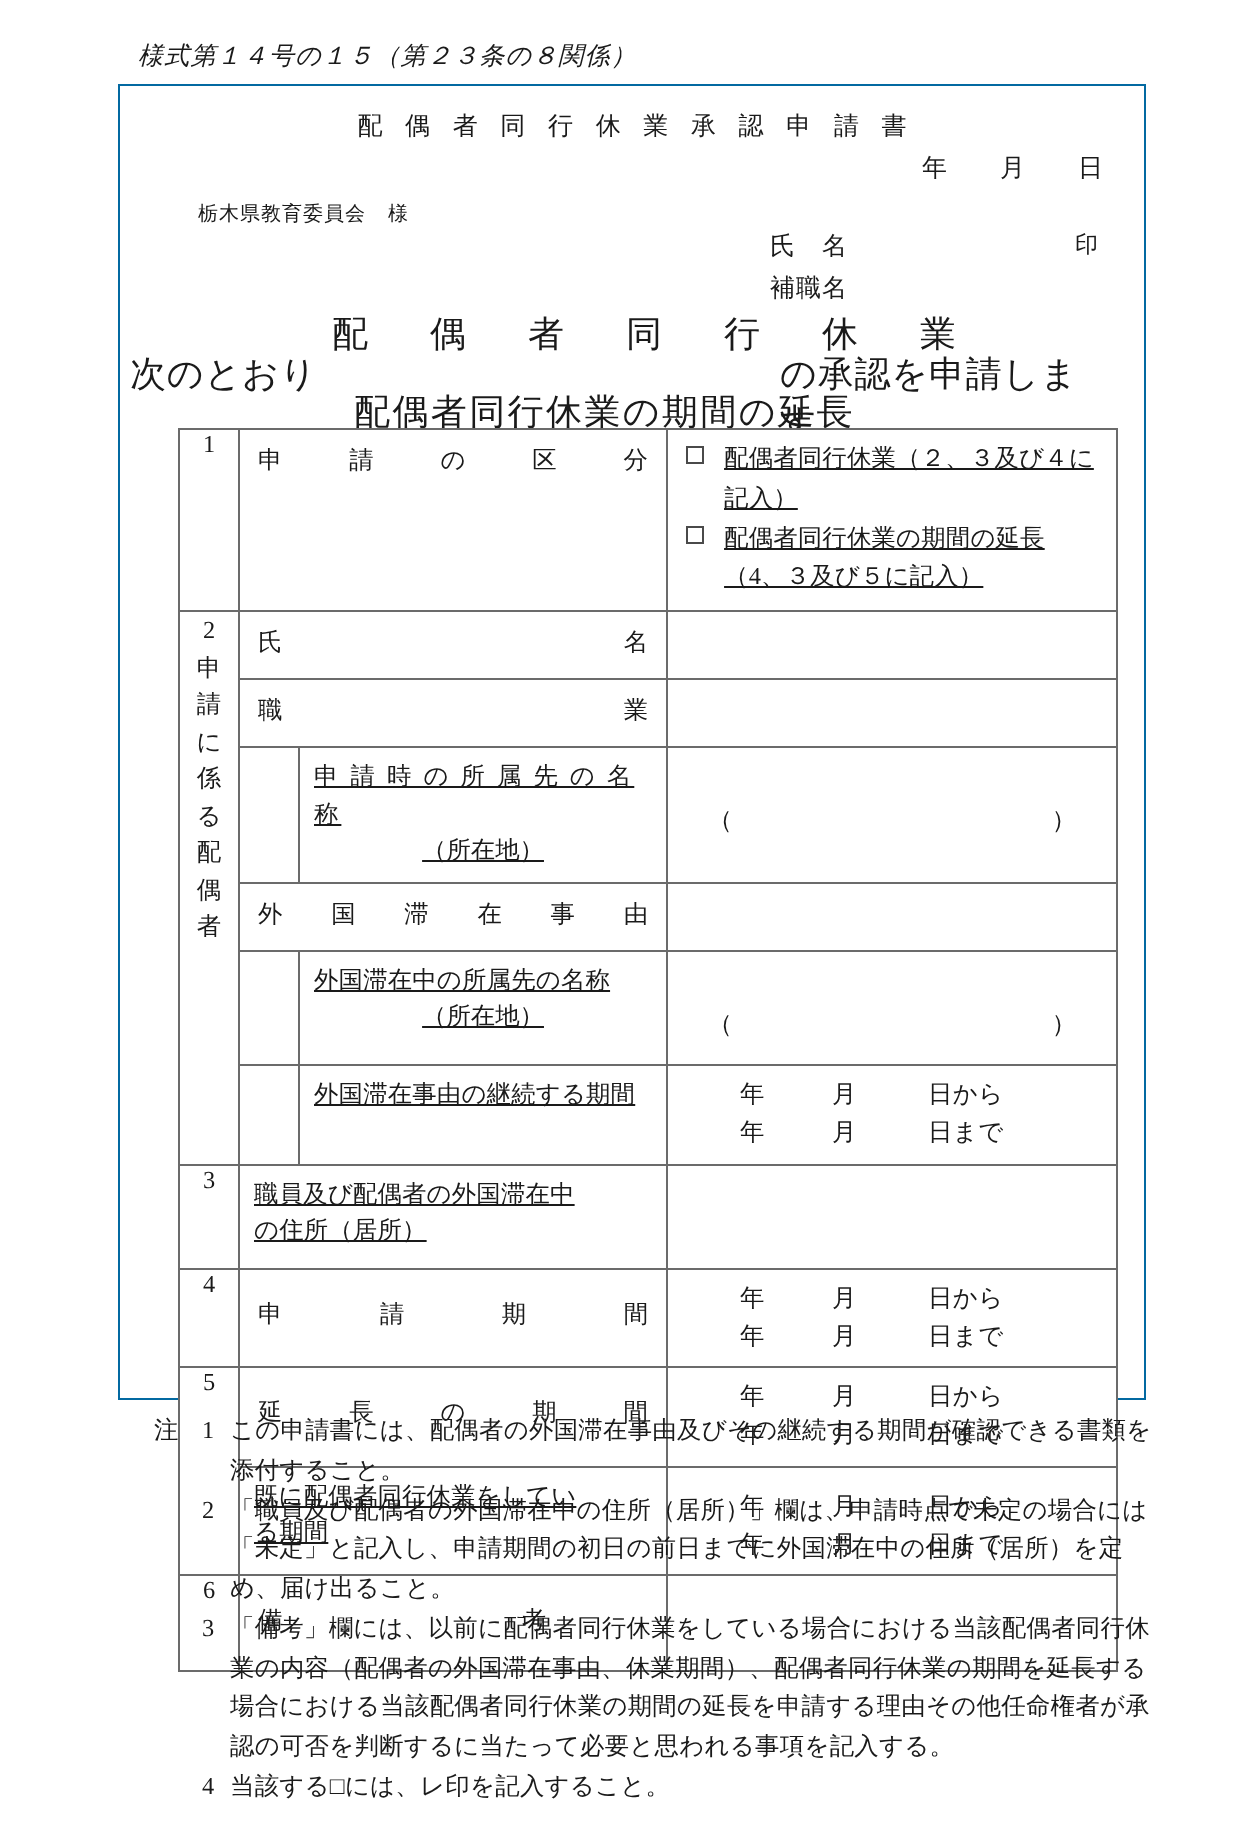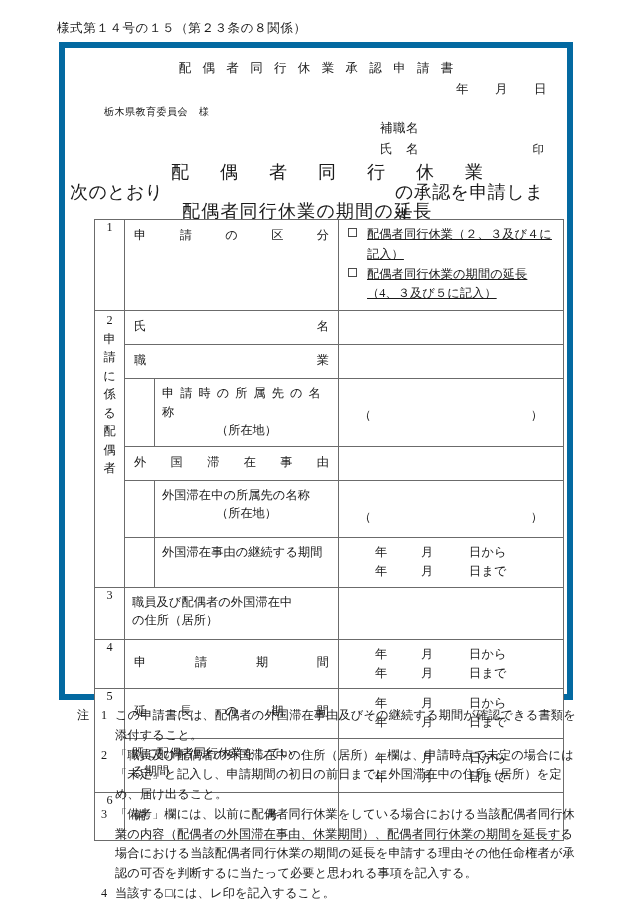--- a/index.html
+++ b/index.html
@@ -16,35 +16,36 @@
     overflow: hidden;
   }
   .page {
     position: absolute;
     inset: 0;
   }
 
   
   .form-number {
     position: absolute;
-    left: 57px;
+    left: 69px;
     top: 20px;
     font-size: 12.5px;
     letter-spacing: 0.6px;
     white-space: nowrap;
+    font-style: italic;
   }
 
   
   .outer-frame {
     position: absolute;
     left: 59px;
     top: 42px;
     width: 514px;
     height: 658px;
-    border: 6px solid #0369a1;
+    border: 1px solid #0369a1;
     box-sizing: border-box;
   }
 
   
   .doc-title {
     position: absolute;
     left: 0;
     right: 0;
     top: 12px;
     text-align: center;
@@ -216,20 +217,21 @@
   .date-row .d-d { letter-spacing: 0.2px; }
 
   .paren-row {
     padding: 5px 14px 5px 14px;
     display: flex;
     justify-content: space-between;
   }
   .sub-label {
     padding: 5px 7px 6px 7px;
     line-height: 1.52;
+    text-decoration: underline;
   }
   .sub-label .l1 { display: block; letter-spacing: 1.5px; }
   .sub-label .l2 { display: block; text-align: center; }
   .sub-label .plain { display: block; letter-spacing: 0.1px; }
 
   .empty-cell { height: 22px; }
 
   
   .notes {
     position: absolute;
@@ -272,25 +274,25 @@
       <span>月</span>
       <span>日</span>
     </div>
 
     <div class="addressee">
       <span>栃木県教育委員会</span><span class="hon">様</span>
     </div>
 
     <div class="applicant-block">
       <div class="applicant-row">
-        <span class="applicant-label">補職名</span>
+        <span class="applicant-label">氏　名</span>
+        <span class="seal-mark">印</span>
       </div>
       <div class="applicant-row">
-        <span class="applicant-label">氏　名</span>
-        <span class="seal-mark">印</span>
+        <span class="applicant-label">補職名</span>
       </div>
     </div>
 
     <div class="statement">
       <span class="stmt-option-top">配　偶　者　同　行　休　業</span>
       <span class="stmt-lead">次のとおり</span>
       <span class="stmt-tail">の承認を申請します。</span>
       <span class="stmt-option-bottom">配偶者同行休業の期間の延長</span>
     </div>
 

